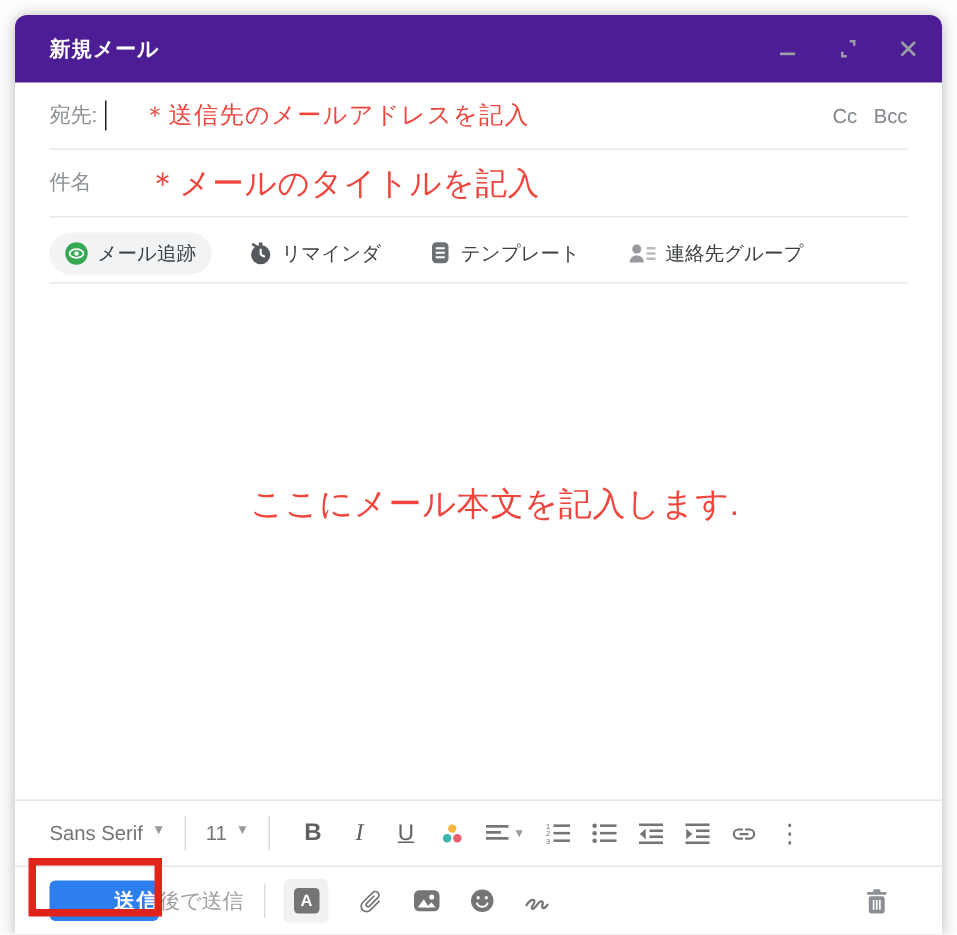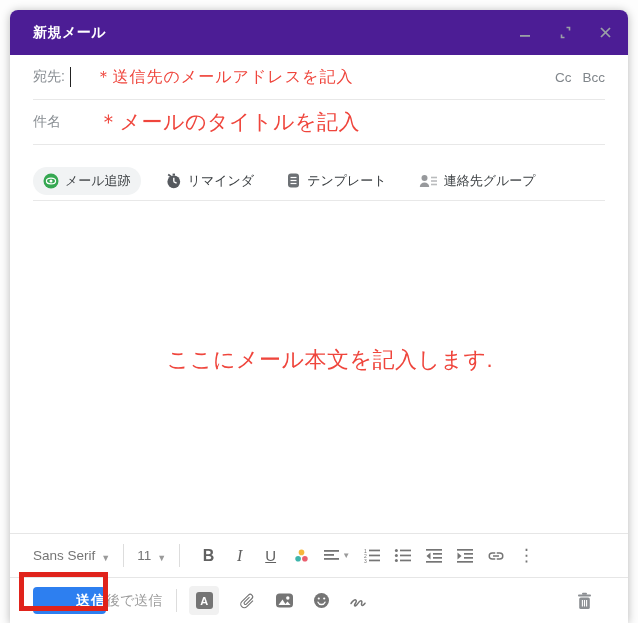--- a/index.html
+++ b/index.html
@@ -32,41 +32,41 @@
   }
   .field-label { color:#8a8f94; font-size:14px; white-space:nowrap; }
   .text-cursor { width:1.5px; height:20px; background:#222; margin-left:5px; }
   .annotation-red { color:#ef453c; white-space:nowrap; }
   .to-annotation { font-size:16px; margin-left:24px; letter-spacing:1px; }
   .subject-annotation { font-size:21px; margin-left:37px; letter-spacing:.5px; }
   .ccbcc { margin-left:auto; display:flex; gap:11px; }
   .ccbcc span { color:#80868b; font-size:13.5px; cursor:pointer; }
   
   .features-row {
-    height:40px; flex:0 0 40px; margin:16px 23px; border-bottom:1px solid #e8e8e8;
+    height:40px; flex:0 0 40px; margin:4px 23px; border-bottom:1px solid #e8e8e8;
     display:flex; align-items:center; gap:16px;
   }
   .feature-item {
     display:flex; align-items:center; gap:6px; font-size:13px; color:#3c4043;
     padding:5px 8px; cursor:pointer; white-space:nowrap;
   }
   .feature-item.chip { background:#f1f3f4; border-radius:15px; padding:5px 10px; }
   .feature-item svg { display:block; }
   
   .body-area { flex:1 1 auto; position:relative; }
   .body-annotation {
     position:absolute; left:0; right:0; top:128px; text-align:center;
     font-size:22px; color:#ef453c; transform:translateX(11px); letter-spacing:.5px;
   }
   
   .format-bar {
     flex:0 0 45px; border-top:1px solid #e6e6e6; border-bottom:1px solid #e6e6e6;
     display:flex; align-items:center; padding:0 23px; color:#757575;
   }
-  .fmt-text { font-size:13.5px; color:#757575; display:flex; align-items:flex-end; gap:6px; cursor:pointer; }
+  .fmt-text { font-size:13.5px; color:#757575; display:flex; align-items:flex-start; gap:6px; cursor:pointer; }
   .caret-down { font-size:9px; color:#9a9a9a; }
   .v-sep { width:1px; height:23px; background:#ddd; margin:0 13px; }
   .fmt-btn {
     width:19px; height:24px; display:flex; align-items:center; justify-content:center;
     cursor:pointer; margin:0 6px; flex:0 0 auto;
   }
   .fmt-b { font-weight:bold; font-size:16px; color:#616161; }
   .fmt-i { font-style:italic; font-family:"Liberation Serif", serif; font-size:16px; color:#616161; }
   .fmt-u { text-decoration:underline; font-size:15px; color:#616161; }
   .fmt-align { display:flex; align-items:center; gap:2px; margin:0 6px; cursor:pointer; }

